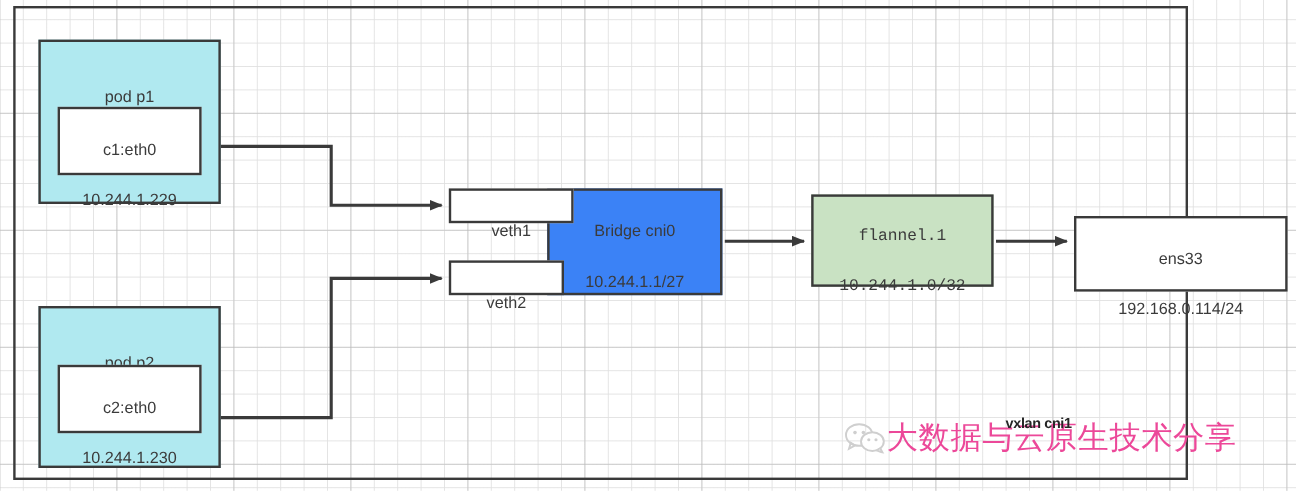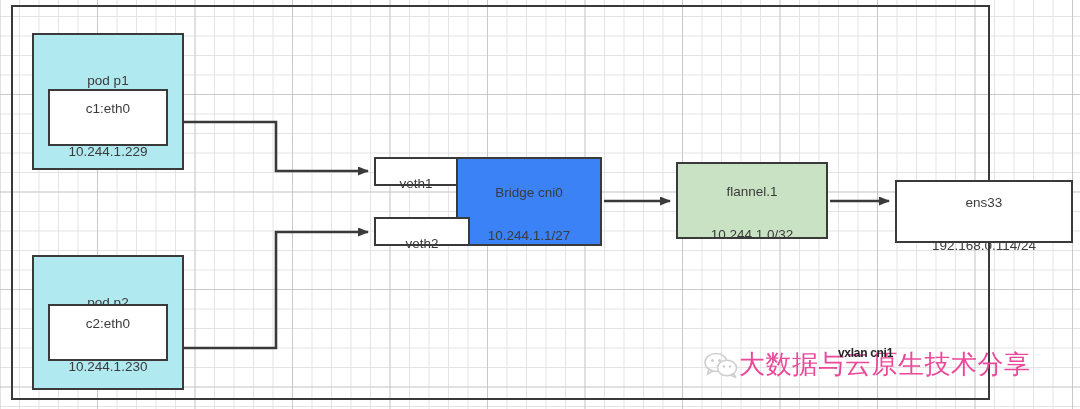--- a/index.html
+++ b/index.html
@@ -22,21 +22,21 @@
     background-size:
       97.5px 97.5px,
       97.5px 97.5px,
       19.5px 19.5px,
       19.5px 19.5px;
     background-position:-0.5px -3.5px,-0.5px -3.5px,-0.5px -3.5px,-0.5px -3.5px;
   }
   #stage{position:absolute;left:0;top:0;width:1080px;height:409px;}
 
   .box{position:absolute;box-sizing:border-box;display:flex;
-       flex-direction:column;align-items:center;justify-content:center;
+       flex-direction:column;align-items:center;
        text-align:center;color:#3b3b3b;}
   .box .ln{line-height:1.28;white-space:nowrap;margin-top:25px;}
 
   
   #host{
     position:absolute;left:11px;top:5px;width:979px;height:395px;
     border:2.5px solid #3a3a3a;background:transparent;box-sizing:border-box;
   }
 
   
@@ -49,32 +49,32 @@
 
   
   .iface{
     background:#ffffff;border:2.5px solid #3a3a3a;font-size:13.5px;
   }
   #iface-c1{left:48px;top:89px;width:120px;height:57px;}
   #iface-c2{left:48px;top:304px;width:120px;height:57px;}
 
   
   .veth{background:#ffffff;border:2.5px solid #3a3a3a;font-size:13.5px;}
-  #veth1{left:374px;top:157px;width:84px;height:29px;}
+  #veth1{left:374px;top:157px;width:104px;height:29px;}
   #veth2{left:374px;top:217px;width:96px;height:29px;}
 
   
   #bridge{
     left:456px;top:157px;width:146px;height:89px;
     background:#3b82f6;border:2.5px solid #3a3a3a;font-size:13.5px;
   }
   
   #flannel{
     left:676px;top:162px;width:152px;height:77px;
-    background:#c9e2c3;border:2.5px solid #3a3a3a;font-size:13.5px;
+    background:#c9e2c3;border:2.5px solid #3a3a3a;font-size:13.5px;font-family:Liberation Mono, monospace;
   }
   
   #ens33{
     left:895px;top:180px;width:178px;height:63px;
     background:#ffffff;border:2.5px solid #3a3a3a;font-size:13.5px;
   }
 
   
   #wires{position:absolute;left:0;top:0;width:1080px;height:409px;
          pointer-events:none;}

